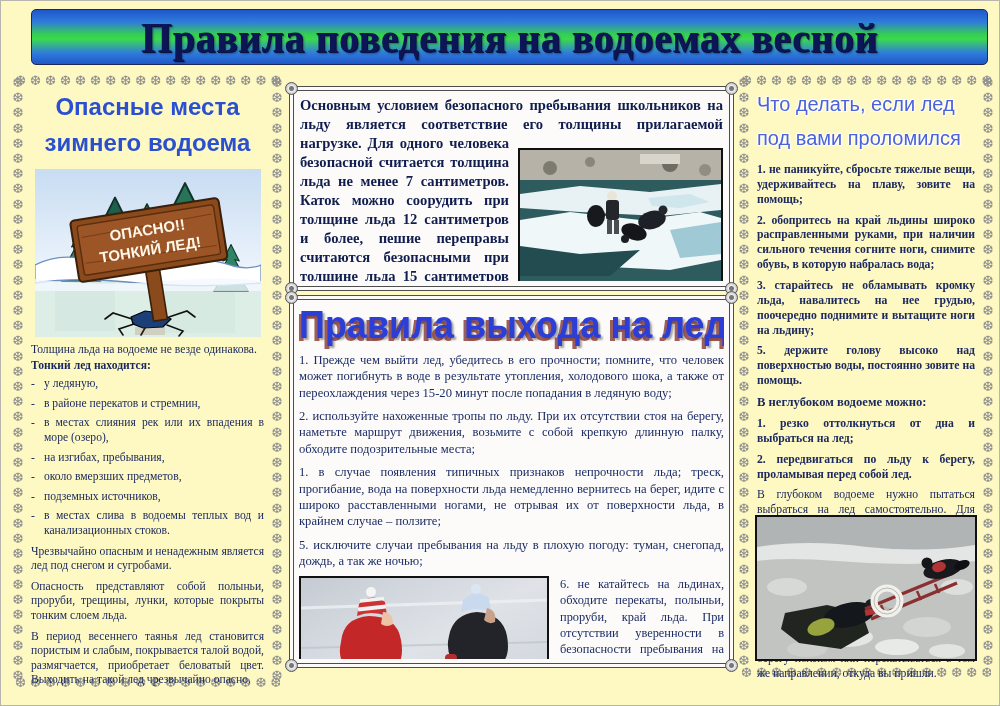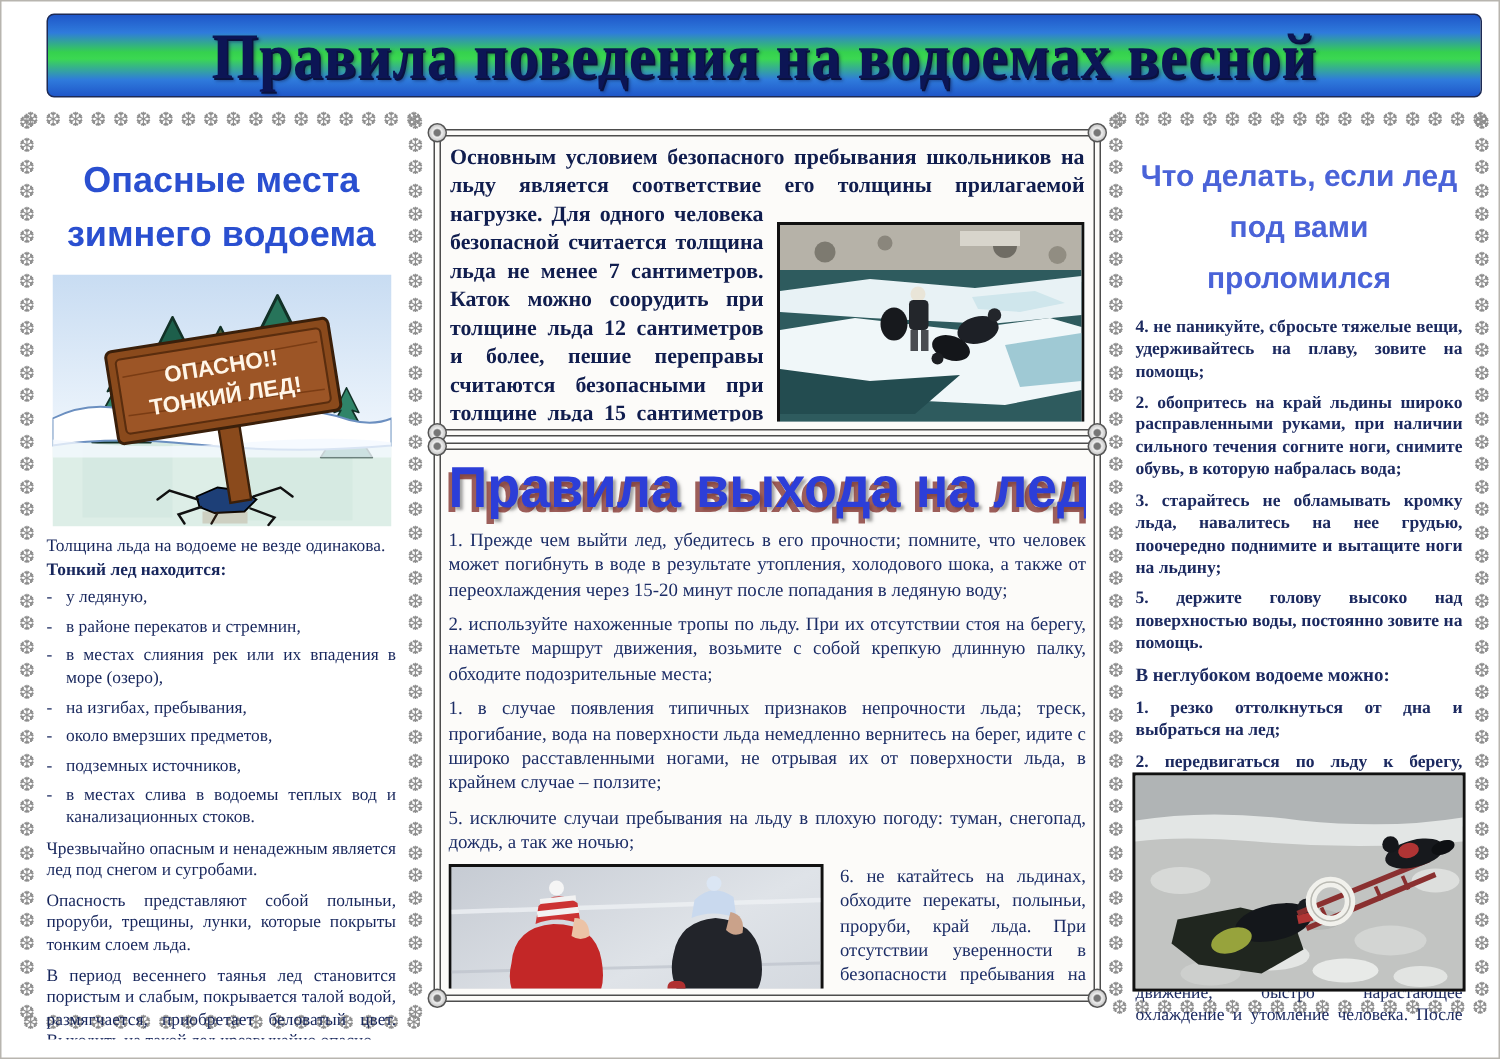--- a/index.html
+++ b/index.html
@@ -1,38 +1,38 @@
 <!DOCTYPE html>
 <html lang="ru"><head>
 <meta charset="utf-8">
 <style>
   html,body{margin:0;padding:0;}
   body{width:1000px;height:706px;position:relative;background:#eceae6;overflow:hidden;
        font-family:"Liberation Serif",serif;}
-  .page{position:absolute;inset:0;background:#ffffff;border:1px solid #b8b5af;}
+  .page{position:absolute;inset:0;background:#fef9c3;border:1px solid #b8b5af;}
 
   
   .banner{position:absolute;left:30px;top:8px;width:955px;height:54px;border:1px solid #1d2a55;
           border-radius:5px;
           background:linear-gradient(180deg,#1f57c9 0%,#2f7bdc 22%,#35d14e 46%,#3bd852 54%,#2f7bdc 80%,#1f57c9 100%);
           display:flex;align-items:center;justify-content:center;}
   .banner-text{font-family:"Liberation Serif",serif;font-weight:bold;font-size:40px;color:#0c1555;
                letter-spacing:.5px;white-space:nowrap;transform:scaleY(1.08);
                text-shadow:1px 1px 0 #0a123f,2px 2px 2px rgba(10,18,63,.45);}
 
   
   .panel{position:absolute;overflow:hidden;}
   .panel-left{left:8px;top:70px;width:277px;height:622px;}
   .panel-right{left:734px;top:70px;width:262px;height:612px;}
   .snow{position:absolute;color:#8f8f8f;font-family:"DejaVu Sans",sans-serif;font-size:13px;}
   .snow-h{left:6px;right:6px;height:16px;line-height:15px;text-align:center;white-space:nowrap;overflow:hidden;}
   .snow-v{top:4px;bottom:4px;width:16px;line-height:15.2px;text-align:center;white-space:pre-line;overflow:hidden;}
   .snow-top{top:2px;} .snow-bottom{bottom:2px;}
   .snow-left{left:1px;} .snow-right{right:1px;}
-  .panel-inner{position:absolute;inset:18px 22px 20px 22px;margin-top:14px;}
+  .panel-inner{position:absolute;inset:18px 22px 20px 22px;}
 
   
   .lheading{font-family:"Liberation Sans",sans-serif;font-weight:bold;font-size:24px;color:#2a4fd0;
             text-align:center;line-height:1.5;margin:0;}
   .illu{display:block;margin:8px auto 6px auto;}
   .ltext{font-size:11.6px;line-height:1.26;color:#17265c;text-align:justify;}
   .ltext p{margin:0 0 6px 0;}
   .ltext .b{font-weight:bold;}
   ul.lb{list-style:none;margin:2px 0 6px 0;padding:0;}
   ul.lb li{display:flex;margin:0 0 5px 0;}
@@ -59,22 +59,22 @@
             text-align:center;margin:0 0 6px 0;letter-spacing:0;white-space:nowrap;transform:scaleY(1.07);
             text-shadow:-3px 3px 0 rgba(124,42,36,.75),2px 2px 2px rgba(70,70,70,.5);}
   .mitems{font-size:12.6px;color:#1c2d66;line-height:1.3;text-align:justify;}
   .mitems p{margin:0 0 7px 0;}
   .mbottom{display:flex;gap:11px;align-items:flex-start;margin-top:2px;}
   .photo2{flex:0 0 auto;border:2px solid #111;background:#d7dade;}
   .mright{flex:1;font-size:12.4px;color:#1c2d66;line-height:1.3;text-align:justify;}
   .mright p{margin:0 0 8px 0;}
 
   
-  .rheading{font-family:"Liberation Sans",sans-serif;font-weight:bold;font-size:20px;color:#4a63d8;
-            text-align:center;line-height:1.7;margin:0 0 8px 0;
+  .rheading{font-family:"Liberation Sans",sans-serif;font-weight:normal;font-size:20px;color:#4a63d8;
+            text-align:left;line-height:1.7;margin:0 0 8px 0;
             text-shadow:0 0 2px #fff,0 0 3px #fff,1px 1px 0 #fff,-1px -1px 0 #fff;}
   .rtext{font-size:11.7px;font-weight:bold;color:#1c2a60;line-height:1.27;text-align:justify;}
   .rtext p{margin:0 0 6px 0;}
   .photo3{position:absolute;left:20px;bottom:22px;border:2px solid #111;background:#c2c4c2;}
 </style>
 </head>
 <body>
 
 <div class="page">
 
@@ -439,21 +439,21 @@
 ❆
 ❆
 ❆
 ❆</div>
     <div class="panel-inner" style="inset:16px 22px 20px 22px;">
       <h2 class="rheading">
         <span>Что делать, если лед</span><br>
         <span>под вами проломился</span>
       </h2>
       <div class="rtext">
-        <p>4. не паникуйте, сбросьте тяжелые вещи, удерживайтесь на плаву, зовите на помощь;</p>
+        <p>1. не паникуйте, сбросьте тяжелые вещи, удерживайтесь на плаву, зовите на помощь;</p>
         <p>2. обопритесь на край льдины широко расправленными руками, при наличии сильного течения согните ноги, снимите обувь, в которую набралась вода;</p>
         <p>3. старайтесь не обламывать кромку льда, навалитесь на нее грудью, поочередно поднимите и вытащите ноги на льдину;</p>
         <p>5. держите голову высоко над поверхностью воды, постоянно зовите на помощь.</p>
         <p style="font-size:12.6px;">В неглубоком водоеме можно:</p>
         <p>1. резко оттолкнуться от дна и выбраться на лед;</p>
         <p>2. передвигаться по льду к берегу, проламывая перед собой лед.</p>
         <p style="font-weight:normal;"><span>В глубоком водоеме нужно пытаться выбраться на лед самостоятельно. Для этого необходимо упереться в край льдины руками, лечь на нее грудью и животом, вытащить поочередно ноги на лед. </span><span style="font-weight:bold;">Этот способ связан со следующими трудностями:</span><span> постоянное обламывание краев льдины, ее переворачивание и движение, быстро нарастающее охлаждение и утомление человека. После выхода из воды на лед нужно двигаться к берегу ползком или перекатываться в том же направлении, откуда вы пришли. </span></p>
       </div>
     </div>
     <svg class="photo3" width="218" height="142" viewBox="0 0 218 142">

